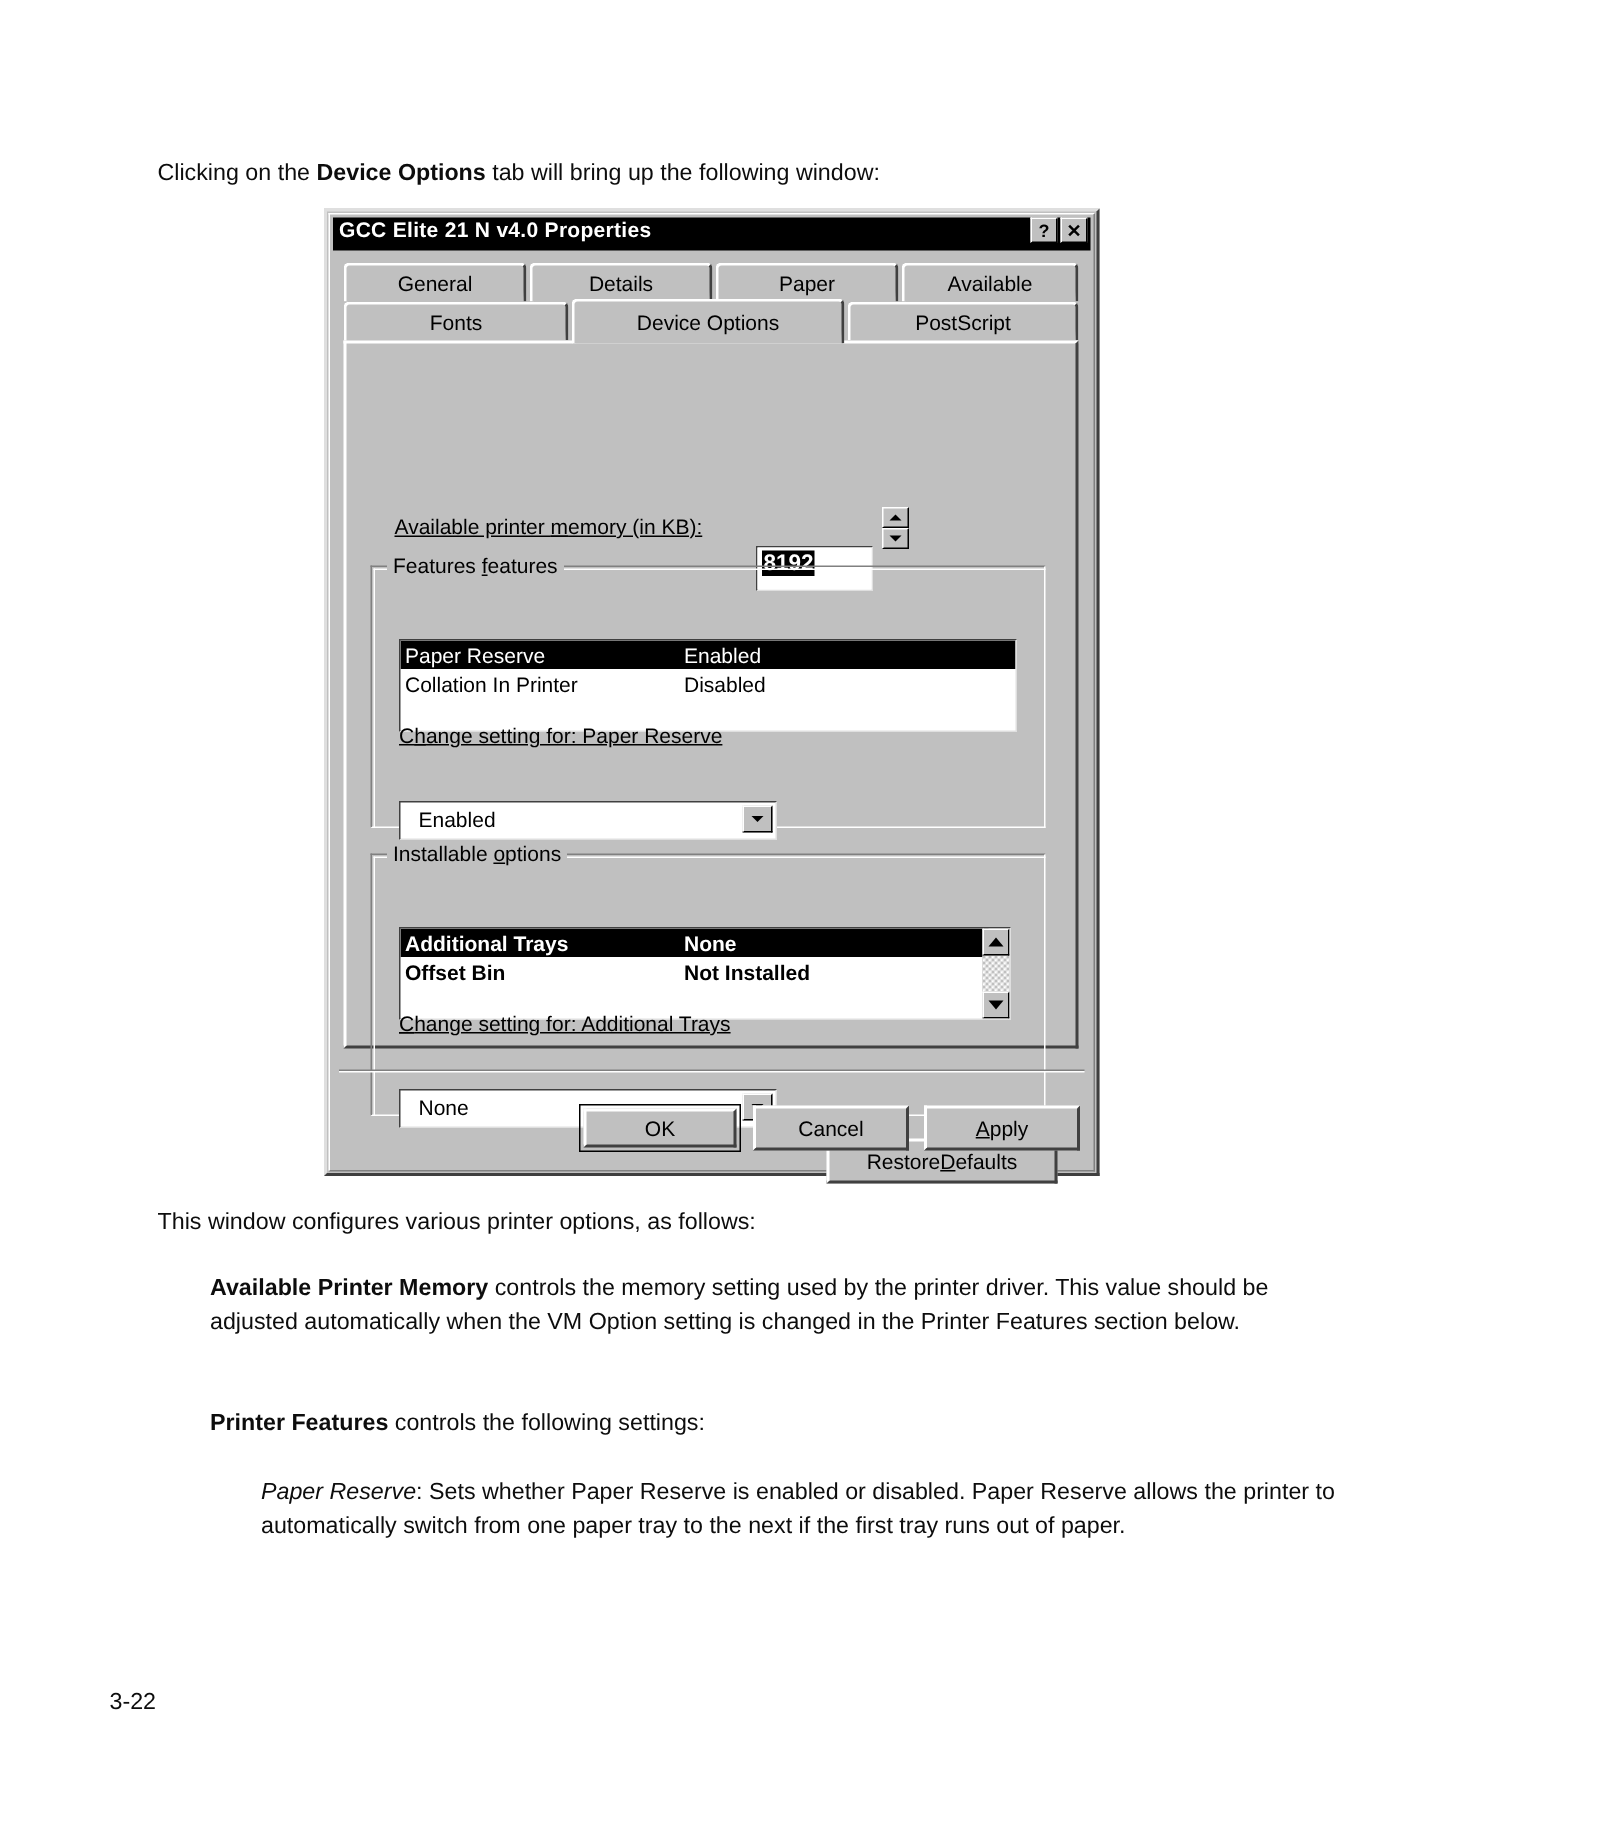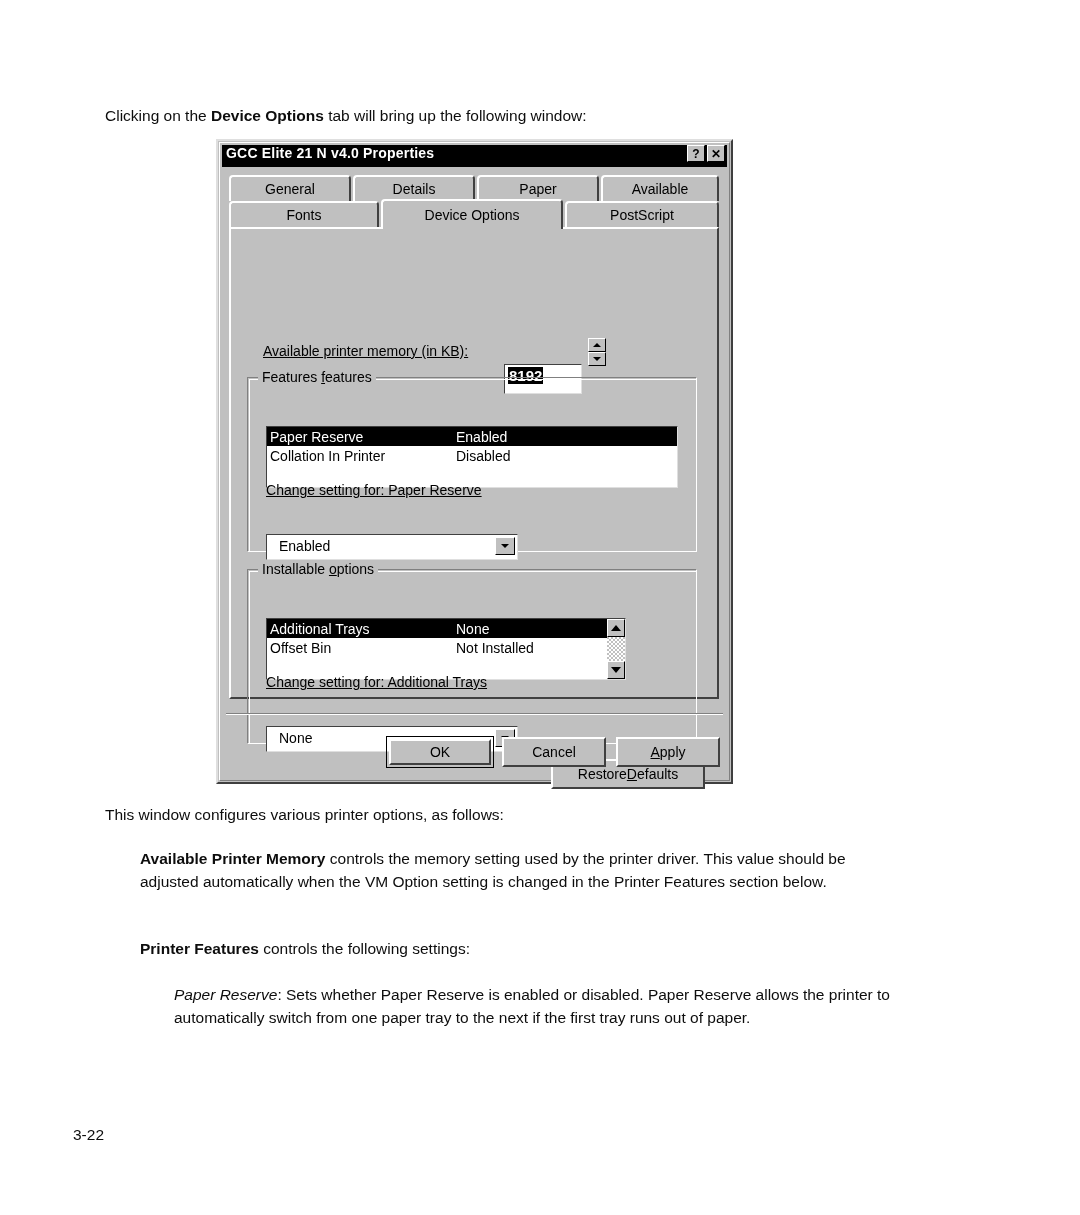--- a/index.html
+++ b/index.html
@@ -396,21 +396,21 @@
         <div class="combo-btn">
             <i class="tri tri-dn"></i>
           </div>
       </div>
     </div>
 
     <div class="groupbox" style="left:16px; top:340px; width:450px; height:175px;">
       <div class="inner-ridge"></div>
       <div class="group-title"><span>Installable </span><span class="u">o</span><span>ptions</span></div>
 
-      <div class="listbox outer-sunk" style="left:18px; top:21px; width:360px; height:62px;">
+      <div class="listbox outer-sunk" style="left:18px; top:21px; width:408px; height:62px;font-weight:bold;">
         <div class="lb-row sel" style="width:392px;">
           <span class="lb-c1">Additional Trays</span>
           <span class="lb-c2">None</span>
         </div>
         <div class="lb-row">
           <span class="lb-c1">Offset Bin</span>
           <span class="lb-c2">Not Installed</span>
         </div>
         <div class="sb">
           <div class="sb-track"></div>

